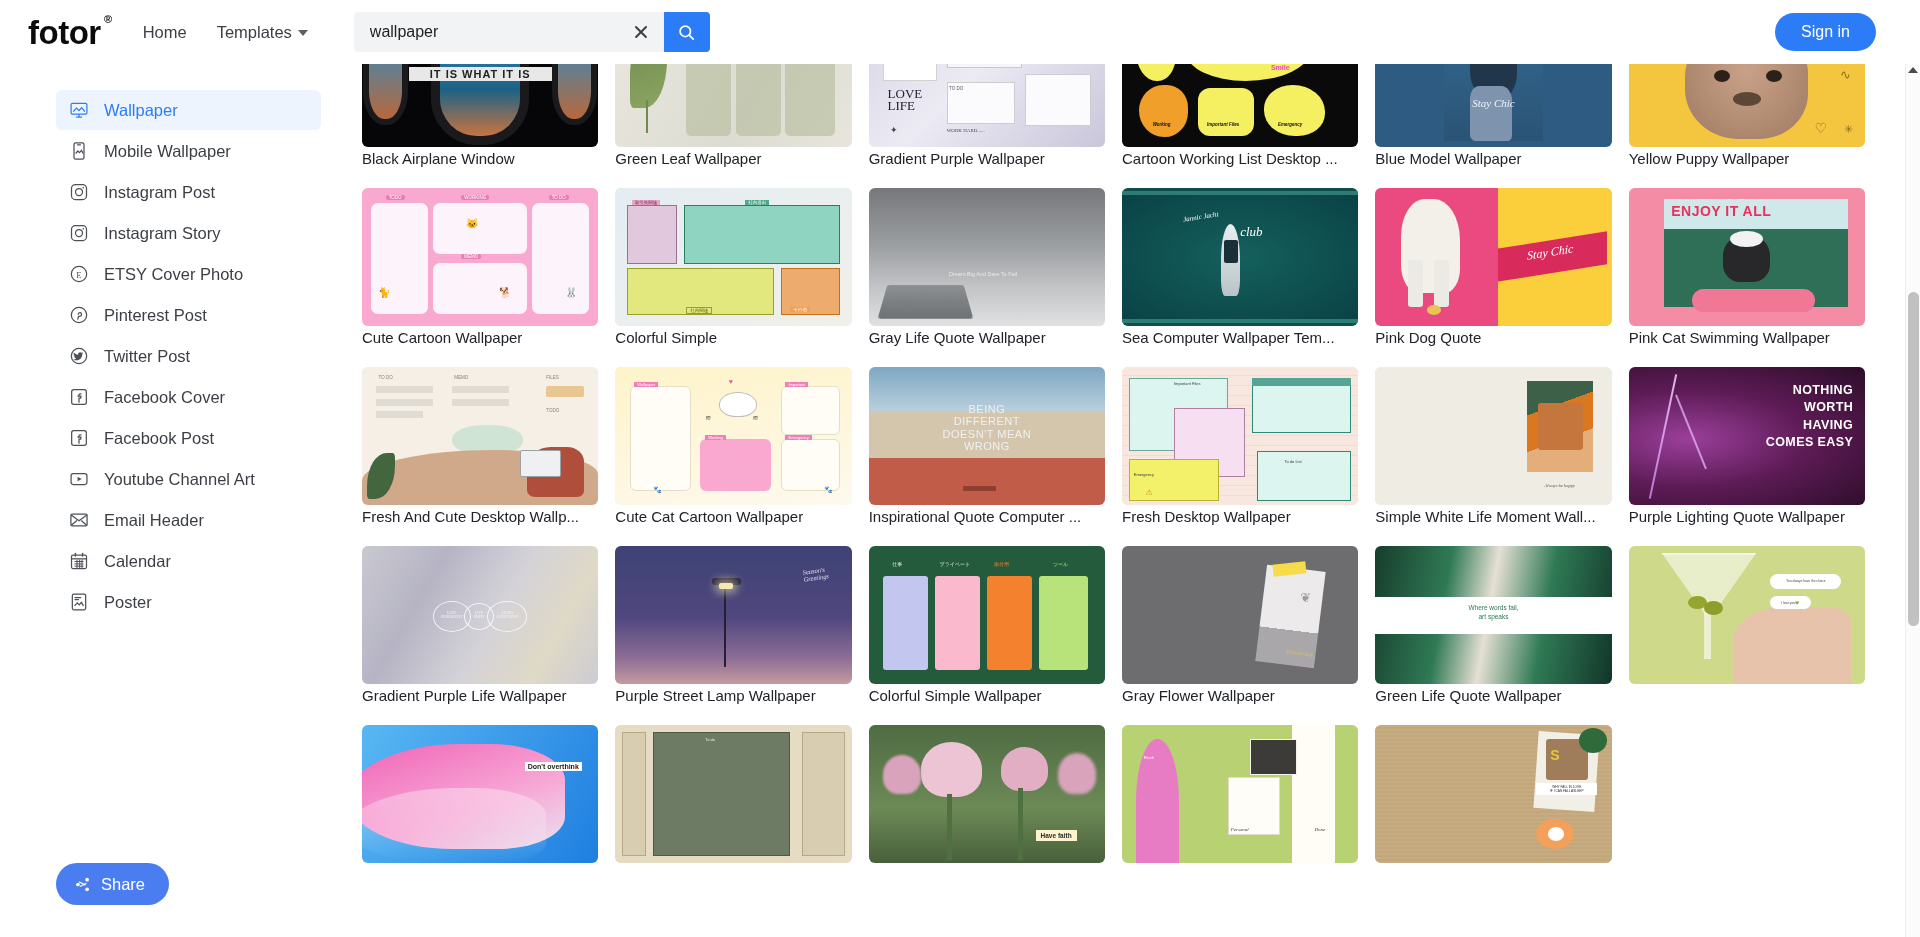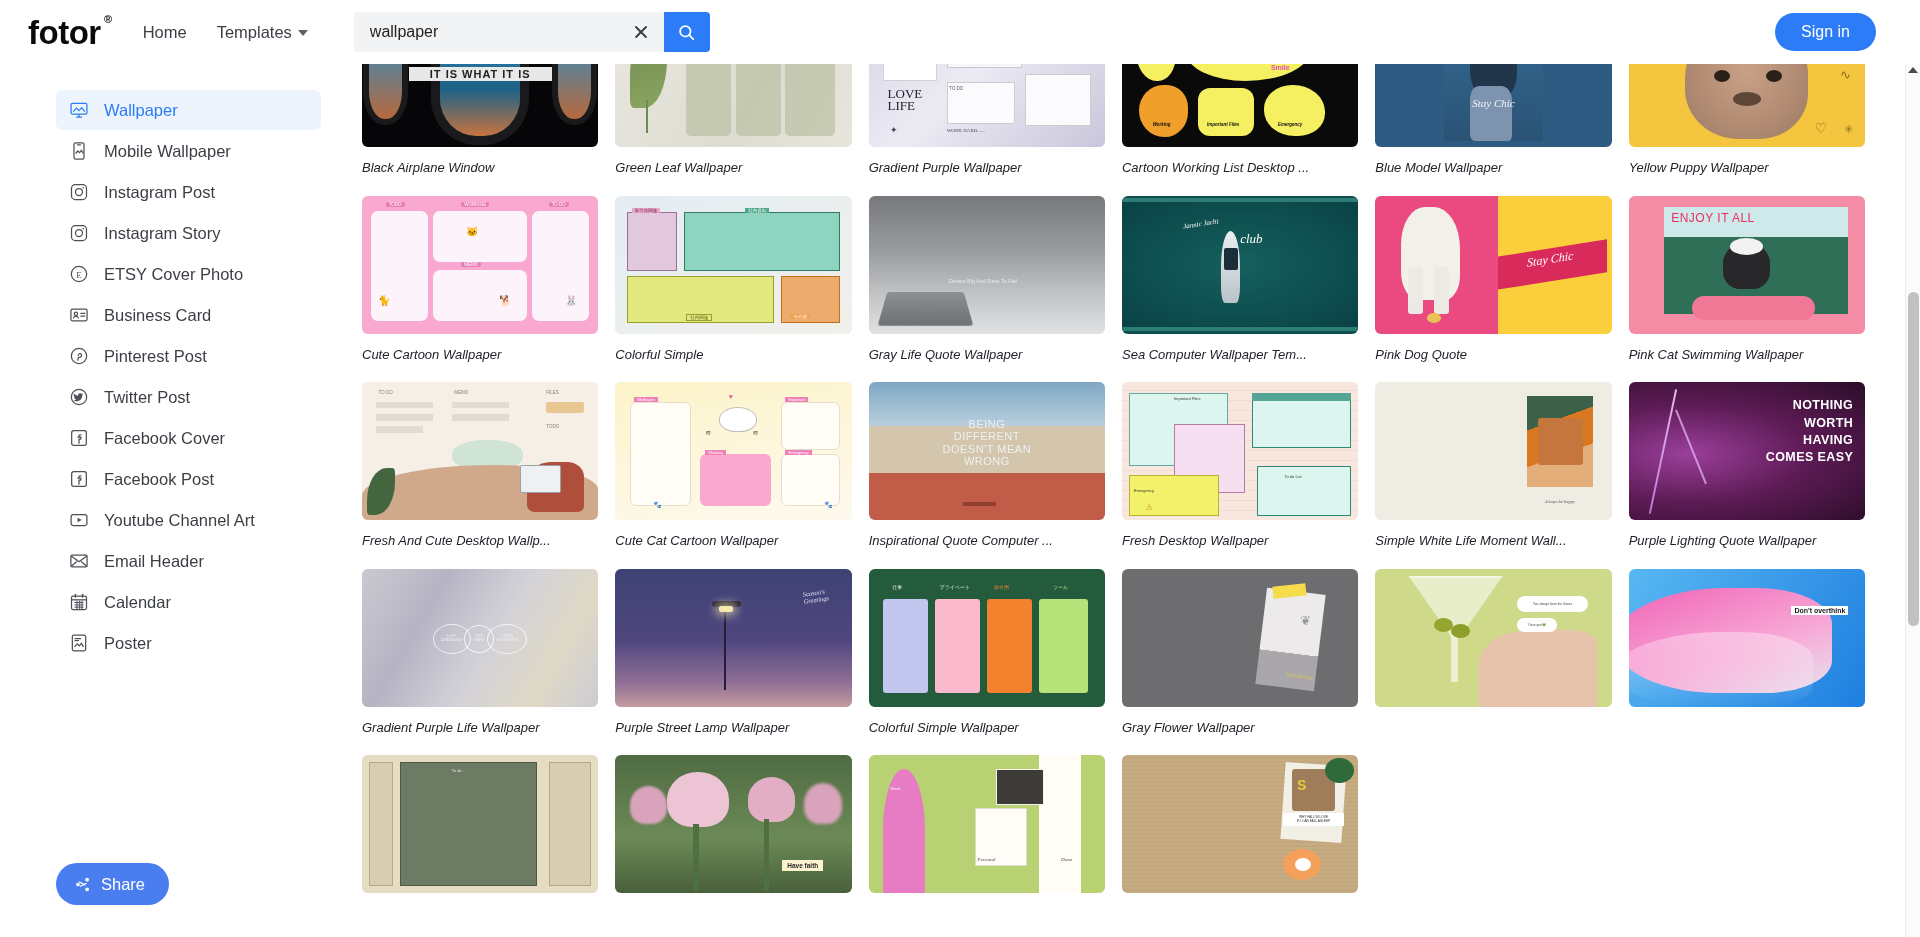--- a/index.html
+++ b/index.html
@@ -112,25 +112,24 @@
     column-gap: 17px;
     row-gap: 0;
   }
   .card { width: 100%; cursor: pointer; }
   .thumb {
     width: 100%; height: 138px;
     border-radius: 6px; overflow: hidden; position: relative;
     background: #e9e9ea;
   }
   .card-label {
-    margin-top: 13px; margin-bottom: 20px;
-    font-size: 13px; color: #20232a;
+    margin-top: 3px; margin-bottom: 20px;
+    font-size: 15px; color: #20232a;
     white-space: nowrap; overflow: hidden; text-overflow: ellipsis;
     line-height: 1.2;
-    font-style: italic;
   }
 
   
   .scrollbar {
     position: absolute; top: 64px; right: 0; width: 15px; height: 873px;
     background: #fbfbfb; border-left: 1px solid #ececec; z-index: 35;
   }
   .sb-up {
     position: absolute; top: 3px; left: 50%; transform: translateX(-50%);
     width: 0; height: 0; border-left: 5px solid transparent; border-right: 5px solid transparent;
@@ -224,32 +223,20 @@
         <span>Instagram Story</span>
       </div>
       <div class="side-item">
         <span class="side-ico">
           <svg width="20" height="20" viewBox="0 0 24 24" stroke="#4c5158" stroke-width="1.5" fill="none">
             <circle cx="12" cy="12" r="9.2"></circle>
             <text x="12" y="16.2" font-size="10.5" text-anchor="middle" fill="#4c5158" stroke="none" font-family="Liberation Serif, serif">E</text>
           </svg>
         </span>
         <span>ETSY Cover Photo</span>
-      </div>
-      <div class="side-item">
-        <span class="side-ico">
-          <svg width="20" height="20" viewBox="0 0 24 24" stroke="#4c5158" stroke-width="1.5" fill="none">
-            <rect x="2.3" y="5" width="19.4" height="14" rx="1.8"></rect>
-            <circle cx="8.3" cy="10.6" r="2"></circle>
-            <path d="M5.2 16c.5-1.9 1.8-2.8 3.1-2.8s2.6.9 3.1 2.8"></path>
-            <line x1="14.2" y1="10" x2="19" y2="10" stroke-linecap="round"></line>
-            <line x1="14.2" y1="13.2" x2="19" y2="13.2" stroke-linecap="round"></line>
-          </svg>
-        </span>
-        <span>Business Card</span>
       </div>
       <div class="side-item">
         <span class="side-ico">
           <svg width="20" height="20" viewBox="0 0 24 24" stroke="#4c5158" stroke-width="1.5" fill="none">
             <circle cx="12" cy="12" r="9.2"></circle>
             <path d="M10.4 17.6l1.1-4.3m-0.3-1.4c-.2-.6-.1-1.6.5-2.2.8-.8 2.5-.8 3.1.4.6 1.3-.2 3.6-1.8 3.6-.9 0-1.5-.6-1.5-.6"></path>
           </svg>
         </span>
         <span>Pinterest Post</span>
       </div>
@@ -490,21 +477,21 @@
     <div style="position:absolute;right:2%;top:38%;width:46%;height:24%;background:#d92a5c;transform:skewY(-9deg)"></div>
     <div style="position:absolute;right:6%;top:41%;width:40%;text-align:center;font-size:12px;color:#fff;font-family:'Liberation Serif',serif;font-style:italic;transform:skewY(-9deg)">Stay Chic</div>
         </div>
         <div class="card-label">Pink Dog Quote</div>
       </div>
       <div class="card">
         <div class="thumb">
           <div class="fill" style="background:#f48ca6"></div>
     <div style="position:absolute;left:15%;top:8%;width:78%;height:78%;background:#2f6f57"></div>
     <div style="position:absolute;left:15%;top:8%;width:78%;height:22%;background:#cfe8ea"></div>
-    <div style="position:absolute;left:18%;top:11%;font-size:12px;font-weight:400;color:#e8315f;letter-spacing:.5px">ENJOY IT ALL</div>
+    <div style="position:absolute;left:18%;top:11%;font-size:14px;font-weight:700;color:#e8315f;letter-spacing:.5px">ENJOY IT ALL</div>
     <div style="position:absolute;left:40%;top:34%;width:20%;height:34%;background:#28282a;border-radius:44% 44% 36% 36%"></div>
     <div style="position:absolute;left:43%;top:31%;width:14%;height:12%;background:#f2f2f2;border-radius:50%"></div>
     <div style="position:absolute;left:27%;bottom:10%;width:52%;height:17%;background:#f07896;border-radius:22px"></div>
         </div>
         <div class="card-label">Pink Cat Swimming Wallpaper</div>
       </div>
       <div class="card">
         <div class="thumb">
           <div class="fill" style="background:#f6efe6"></div>
     <div style="position:absolute;left:6%;top:14%;width:24%;height:5%;background:#e0dcd3"></div>
@@ -630,20 +617,28 @@
           <div class="fill" style="background:#6d6d70"></div>
     <div style="position:absolute;right:16%;top:16%;width:25%;height:70%;background:linear-gradient(180deg,#eceaea 0 64%,#a9a7a9 64% 100%);transform:rotate(7deg)"></div>
     <div style="position:absolute;right:22%;top:12%;width:14%;height:9%;background:#f6dc4b;transform:rotate(-6deg)"></div>
     <div style="position:absolute;right:20%;top:32%;font-size:13px;color:#9b9a9c">❦</div>
     <div style="position:absolute;right:19%;bottom:20%;font-size:6px;color:#d5c061;font-family:'Liberation Serif',serif;font-style:italic;transform:rotate(7deg)">Wanderlust</div>
         </div>
         <div class="card-label">Gray Flower Wallpaper</div>
       </div>
       <div class="card">
         <div class="thumb">
+          <div class="fill" style="background:linear-gradient(100deg,#173d2c,#2f7a55 30%,#e6e0d4 48%,#2f7a55 70%,#123529)"></div>
+    <div style="position:absolute;left:0;top:37%;width:100%;height:27%;background:#fff"></div>
+    <div style="position:absolute;left:0;top:41%;width:100%;text-align:center;font-size:6.5px;color:#2a7b55;line-height:1.5">Where words fail,<br>art speaks</div>
+        </div>
+        <div class="card-label">Green Life Quote Wallpaper</div>
+      </div>
+      <div class="card">
+        <div class="thumb">
           <div class="fill" style="background:#cfd98a"></div>
     <div style="position:absolute;left:14%;top:5%;width:40%;height:44%;background:rgba(255,255,255,.55);clip-path:polygon(0 0,100% 0,55% 100%,45% 100%);border-top:2px solid #f2f6e4"></div>
     <div style="position:absolute;left:32%;top:48%;width:3%;height:34%;background:rgba(255,255,255,.6)"></div>
     <div style="position:absolute;left:25%;top:36%;width:8%;height:10%;background:#95a52e;border-radius:50%"></div>
     <div style="position:absolute;left:32%;top:40%;width:8%;height:10%;background:#8e9e2a;border-radius:50%"></div>
     <div style="position:absolute;right:6%;bottom:0;width:50%;height:56%;background:#e8c3ab;border-radius:44% 20% 0 0"></div>
     <div style="position:absolute;left:60%;top:20%;width:30%;height:11%;background:#fff;border-radius:8px;font-size:3.2px;color:#444;display:flex;align-items:center;justify-content:center">You always have the choice</div>
     <div style="position:absolute;left:60%;top:36%;width:17%;height:10%;background:#fff;border-radius:8px;font-size:3.2px;color:#444;display:flex;align-items:center;justify-content:center">I love you 💚</div>
         </div>
         <div class="card-label"></div>

